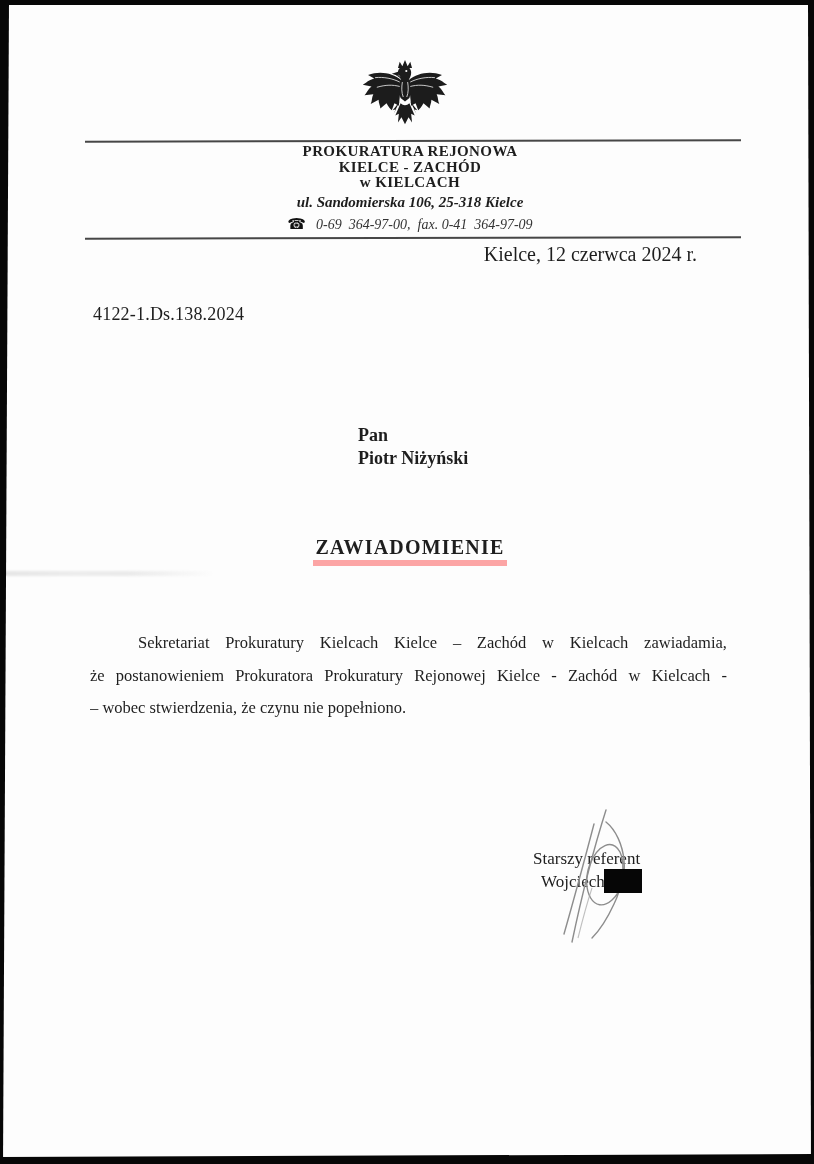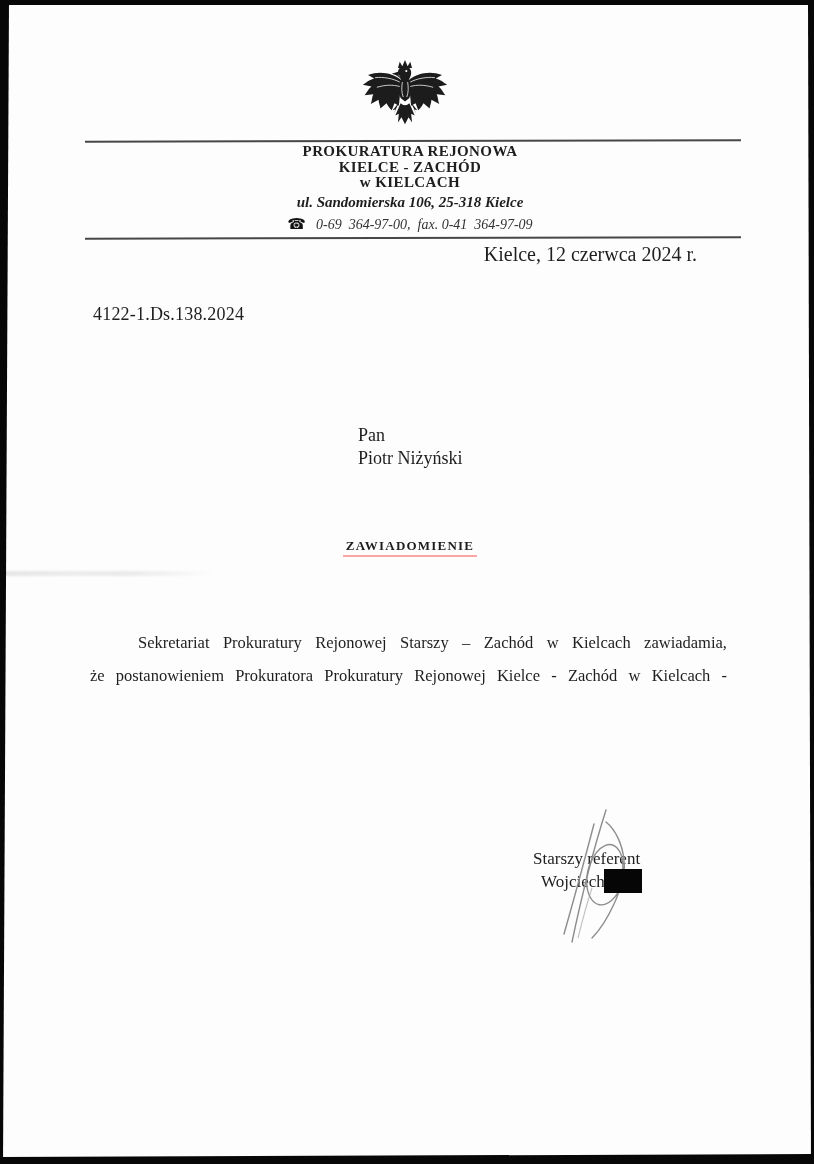--- a/index.html
+++ b/index.html
@@ -27,25 +27,25 @@
     font-size:15px;line-height:15.5px;letter-spacing:.4px;}
   #office-address{left:0;top:194px;width:820px;text-align:center;
     font-style:italic;font-weight:bold;font-size:15px;}
   #phone-line{left:0;top:215px;width:820px;text-align:center;
     font-style:italic;font-size:14px;color:#343434;white-space:pre;}
   #phone-line .glyph{font-style:normal;font-size:15px;margin-right:10px;color:#111;}
 
   #date-line{top:243px;right:117px;font-size:20px;text-align:center;}
   #case-number{left:93px;top:304px;font-size:18px;font-weight:normal;letter-spacing:.2px;}
 
-  #recipient{left:358px;top:424px;font-size:18px;font-weight:normal;line-height:23px;}
+  #recipient{left:358px;top:424px;font-size:18px;font-weight:bold;line-height:23px;}
 
   #doc-title{left:0;top:536px;width:820px;text-align:center;}
-  #doc-title span{display:inline-block;font-size:13px;font-weight:bold;letter-spacing:1.2px;
-    border-bottom:2px solid #fca5a5;padding:0 3px 1px 3px;text-align:right;}
+  #doc-title span{display:inline-block;font-size:20px;font-weight:bold;letter-spacing:1.2px;
+    border-bottom:6px solid #fca5a5;padding:0 3px 1px 3px;text-align:right;}
 
   #body-text{left:90px;top:627px;width:637px;font-size:16.5px;}
   .bline{height:32.6px;line-height:32.6px;text-align:justify;text-align-last:justify;
     overflow:hidden;white-space:normal;}
   .bline.first{text-indent:48px;}
   .bline.last{text-align-last:left;}
 
   #sig-role{left:533px;top:849px;font-size:17px;z-index:3;}
   #sig-name{left:541px;top:872px;font-size:17px;z-index:3;}
   #redaction-box{left:604px;top:869px;width:38px;height:24px;background:#060606;z-index:6;}
@@ -105,22 +105,23 @@
 <div class="abs" id="recipient">
   <div>Pan</div>
   <div>Piotr Niżyński</div>
 </div>
 
 <div class="abs" id="doc-title">
   <span>ZAWIADOMIENIE</span>
 </div>
 
 <div class="abs" id="body-text">
-  <div class="bline first">Sekretariat Prokuratury Rejonowej Starszy – Zachód w Kielcach zawiadamia,</div>
+  <div class="bline first">Sekretariat Prokuratury Kielcach Kielce – Zachód w Kielcach zawiadamia,</div>
   <div class="bline">że postanowieniem Prokuratora Prokuratury Rejonowej Kielce - Zachód w Kielcach -</div>
+  <div class="bline last">– wobec stwierdzenia, że czynu nie popełniono.</div>
 </div>
 
 <div class="abs" id="sig-role">Starszy referent</div>
 <div class="abs" id="sig-name">Wojciech</div>
 <div class="abs" id="redaction-box"></div>
 <div class="abs" id="signature-svg">
   <svg width="130" height="140" viewBox="0 0 130 140" aria-hidden="true">
     <g fill="none" stroke="#8d8d8d" stroke-width="1.4" stroke-linecap="round">
       <path d="M44,138 C52,100 64,50 78,6"></path>
       <path d="M36,130 C46,95 56,58 66,20"></path>

